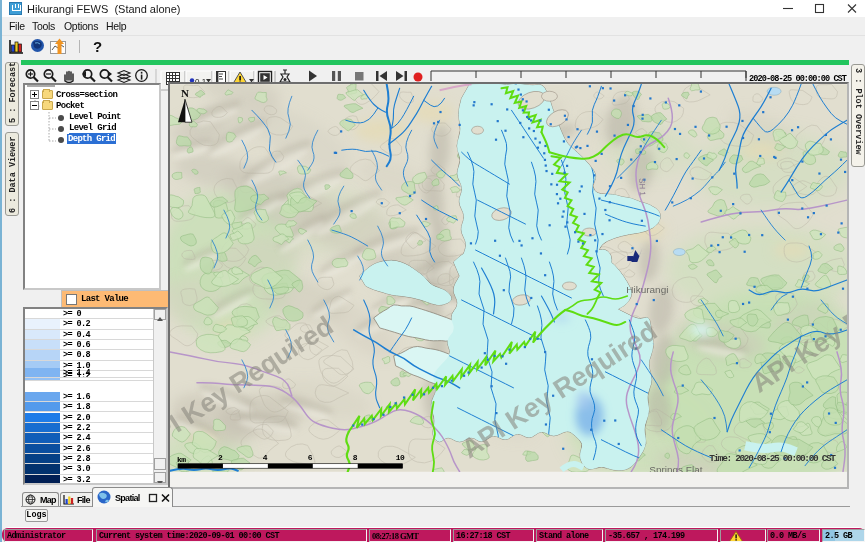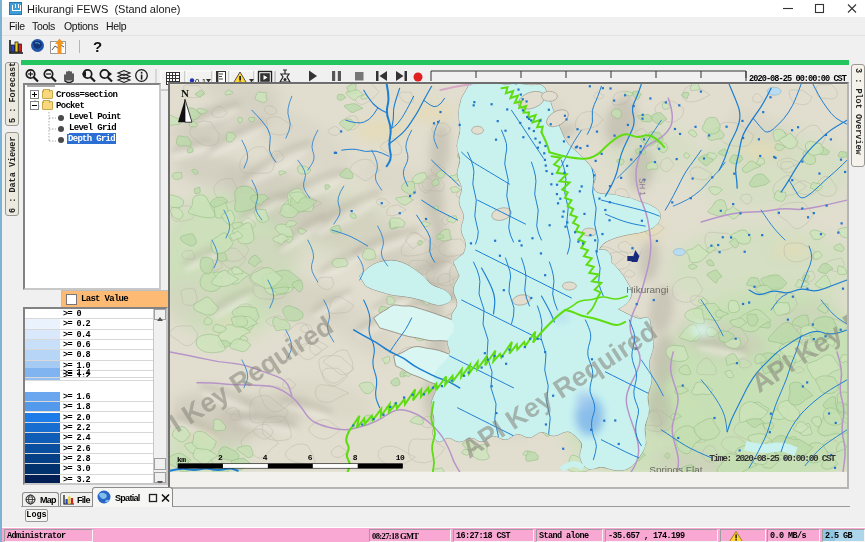--- a/index.html
+++ b/index.html
@@ -51,21 +51,21 @@
 .lrow .sw{position:absolute;left:0;top:0;width:35px;height:9.35px;}
 .lrow .lb{position:absolute;left:38px;top:0px;font-family:"Liberation Mono",monospace;font-weight:bold;font-size:8.5px;color:#000;letter-spacing:-0.6px;}
 #lscroll{position:absolute;right:0;top:0;width:13px;height:174px;background:#f0f0f0;border-left:1px solid #c8c8c8;}
 .sbtn{position:absolute;left:0px;width:12px;height:11px;background:#f0f0f0;border:1px solid #a0a0a0;}
 
 .btab{position:absolute;border:1px solid #8a8a8a;border-bottom:none;border-radius:3px 3px 0 0;background:#f0f0ee;
  font-family:Liberation Sans, sans-serif;font-weight:bold;font-size:9px;color:#000;letter-spacing:-0.7px;}
 #logsbtn{left:23px;top:509px;width:23px;height:13px;border:1px solid #9a9a9a;border-radius:2px;background:#f4f4f2;
  font-family:"Liberation Mono",monospace;font-weight:bold;font-size:8.5px;color:#000;text-align:center;line-height:11px;}
 
-#statusbar{left:0;top:527px;width:863px;height:15px;background:#f9a8d4;border-top:1px solid #fff;}
+#statusbar{left:0;top:527px;width:863px;height:15px;background:#be185d;border-top:1px solid #fff;border-radius:6px;}
 .scell{position:absolute;top:1px;height:13px;border:1px solid;border-color:#9d9d9d #f5f5f5 #f5f5f5 #9d9d9d;
  font-family:"Liberation Mono",monospace;font-weight:bold;font-size:8.5px;color:#000;padding-left:2px;line-height:12px;white-space:pre;overflow:hidden;letter-spacing:-0.6px;}
 
 #mappanel{left:166px;top:82px;width:681px;height:407px;background:#f2f1ee;
  border:2px solid;border-color:#6e6e6e #b5b5b5 #b5b5b5 #6e6e6e;}
 #mapsvg{position:absolute;left:0;top:0;}
 </style></head>
 <body>
 
 <div class="abs" id="titlebar"></div>
@@ -1355,20 +1355,21 @@
  <span style="position:absolute;left:22px;top:5px">Spatial</span>
  <svg width="24" height="12" style="position:absolute;left:55px;top:4px">
       <rect x="1.5" y="2.5" width="7" height="7" fill="none" stroke="#222" stroke-width="1.3"></rect>
       <path d="M14,2.5 L21,9.5 M21,2.5 L14,9.5" stroke="#111" stroke-width="1.6"></path>
     </svg>
 </div>
 <div class="abs" id="logsbtn">Logs</div>
 
 <div class="abs" id="statusbar">
  <div class="scell" style="left:2px;width:89px;">Administrator</div>
+ <div class="scell" style="left:94px;width:271px;">Current system time:2020-09-01 00:00 CST</div>
  <div class="scell" style="left:367px;width:82px;font-family:Liberation Serif, serif;">08:27:18 GMT</div>
  <div class="scell" style="left:451px;width:81px;">16:27:18 CST</div>
  <div class="scell" style="left:534px;width:67px;">Stand alone</div>
  <div class="scell" style="left:603px;width:113px;">-35.657 , 174.199</div>
  <div class="scell" style="left:718px;width:46px;"><svg width="14" height="11" style="position:absolute;left:8px;top:0.5px">
         <path d="M7,0.5 L13.5,10.5 L0.5,10.5 Z" fill="#ffd633" stroke="#8a6d00" stroke-width="0.8"></path>
         <rect x="6.4" y="3.4" width="1.4" height="4" fill="#111"></rect>
         <rect x="6.4" y="8.2" width="1.4" height="1.4" fill="#111"></rect>
       </svg></div>
  <div class="scell" style="left:765px;width:53px;">0.0 MB/s</div>

